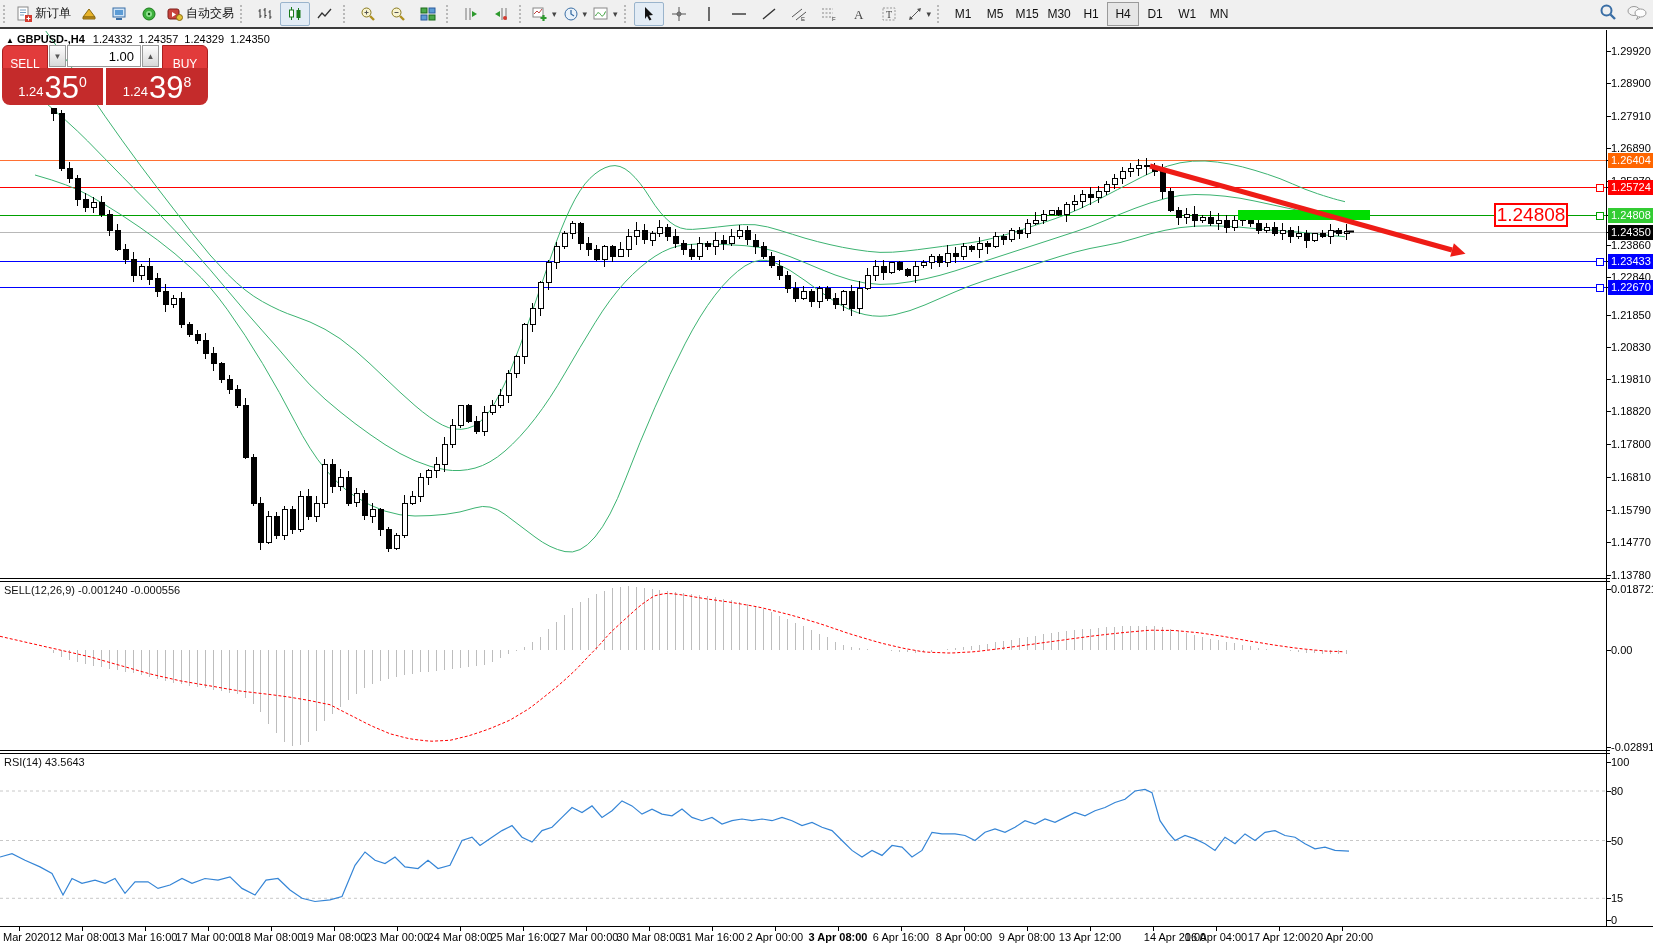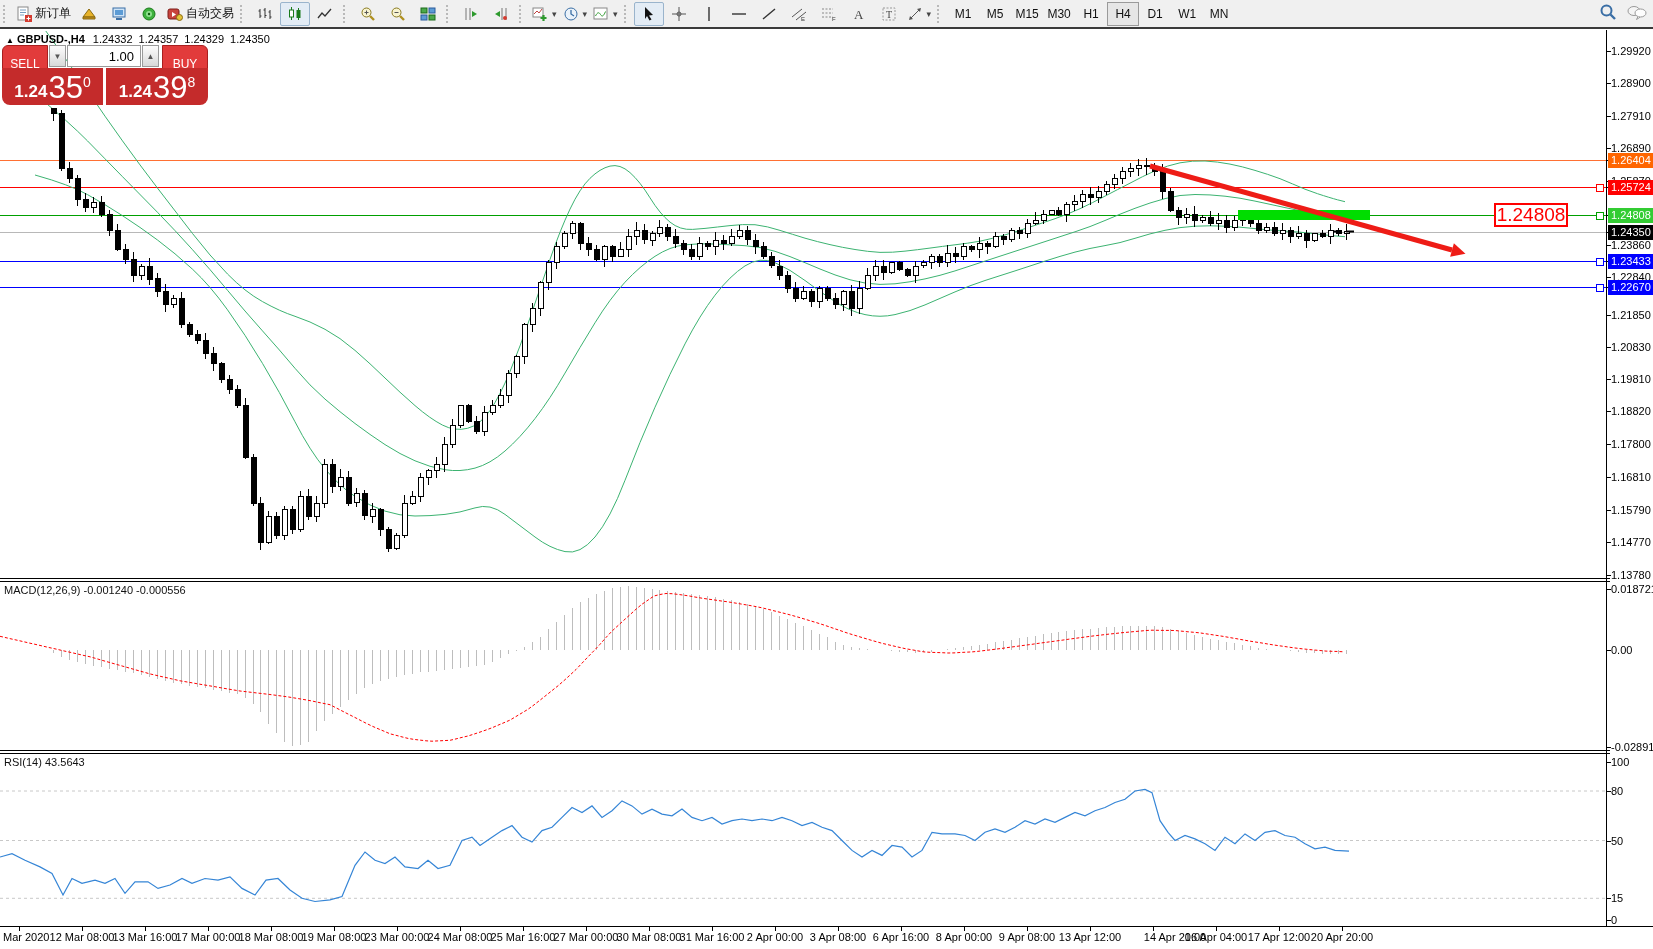--- a/index.html
+++ b/index.html
@@ -32,21 +32,21 @@
           display:flex;align-items:center;justify-content:center;border:1px solid #a81f1f;box-sizing:border-box;}
   .oc-sell-btn{left:0;width:46px;border-radius:6px 0 0 0;}
   .oc-buy-btn{left:160px;width:46px;border-radius:0 6px 0 0;}
   .oc-spin{position:absolute;top:0;width:17px;height:22px;background:linear-gradient(#fdfdfd,#d8d8d8);
            border:1px solid #9a9a9a;box-sizing:border-box;color:#555;font-size:8px;
            display:flex;align-items:center;justify-content:center;}
   .oc-vol{position:absolute;left:65px;top:0;width:74px;height:22px;background:#fff;border:1px solid #9a9a9a;
           box-sizing:border-box;font-size:13px;color:#000;display:flex;align-items:center;justify-content:flex-end;padding-right:6px;}
   .oc-price{position:absolute;top:23px;height:37px;background:#c42b2b;color:#fff;display:flex;
             align-items:flex-end;justify-content:center;padding-bottom:2px;box-sizing:border-box;}
-  .oc-price .sm{font-size:17px;font-weight:bold;margin-right:1px;line-height:22px;}
+  .oc-price .sm{font-size:13px;font-weight:normal;margin-right:1px;line-height:22px;}
   .oc-price .big{font-size:31px;font-weight:400;line-height:30px;}
   .oc-price .sup{font-size:14px;line-height:14px;position:relative;top:-14px;}
   .oc-price-sell{left:0;width:101px;border-radius:0 0 0 8px;}
   .oc-price-buy{left:104px;width:102px;border-radius:0 0 8px 0;}
   
   .tick-label{position:absolute;left:1611px;width:48px;font-size:11px;color:#000;z-index:2;}
   .badge{position:absolute;left:1608px;width:46px;height:15px;line-height:15px;font-size:11px;
          color:#fff;padding-left:3px;z-index:3;}
   .time-label{position:absolute;width:76px;text-align:center;font-size:11px;color:#000;top:931px;z-index:2;}
   .pane-label{position:absolute;font-size:11px;color:#111;z-index:2;white-space:nowrap;}
@@ -994,32 +994,32 @@
       <div class="time-label" style="left:170px;">17 Mar 00:00</div>
       <div class="time-label" style="left:233px;">18 Mar 08:00</div>
       <div class="time-label" style="left:296px;">19 Mar 08:00</div>
       <div class="time-label" style="left:359px;">23 Mar 00:00</div>
       <div class="time-label" style="left:422px;">24 Mar 08:00</div>
       <div class="time-label" style="left:485px;">25 Mar 16:00</div>
       <div class="time-label" style="left:548px;">27 Mar 00:00</div>
       <div class="time-label" style="left:611px;">30 Mar 08:00</div>
       <div class="time-label" style="left:674px;">31 Mar 16:00</div>
       <div class="time-label" style="left:737px;">2 Apr 00:00</div>
-      <div class="time-label" style="left:800px;">3 Apr 08:00</div>
+      <div class="time-label" style="left:800px;font-weight:bold;">3 Apr 08:00</div>
       <div class="time-label" style="left:863px;">6 Apr 16:00</div>
       <div class="time-label" style="left:926px;">8 Apr 00:00</div>
       <div class="time-label" style="left:989px;">9 Apr 08:00</div>
       <div class="time-label" style="left:1052px;">13 Apr 12:00</div>
       <div class="time-label" style="left:1137px;">14 Apr 20:00</div>
       <div class="time-label" style="left:1178px;">16 Apr 04:00</div>
       <div class="time-label" style="left:1241px;">17 Apr 12:00</div>
       <div class="time-label" style="left:1304px;">20 Apr 20:00</div>
     </div>
 
   <div class="pane-label" style="left:4px;top:584px;">
-    <span>MACD(12,26,9)</span>&nbsp;<span>-0.001240</span>&nbsp;<span>-0.000556</span>
+    <span>SELL(12,26,9)</span>&nbsp;<span>-0.001240</span>&nbsp;<span>-0.000556</span>
   </div>
   <div class="pane-label" style="left:4px;top:756px;">
     <span>RSI(14)</span>&nbsp;<span>43.5643</span>
   </div>
 
   <div class="callout">1.24808</div>
 </div>
 
 </body></html>

